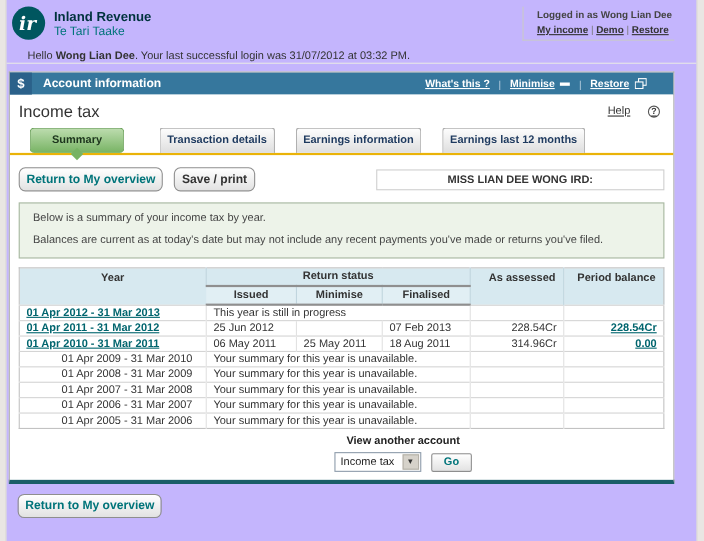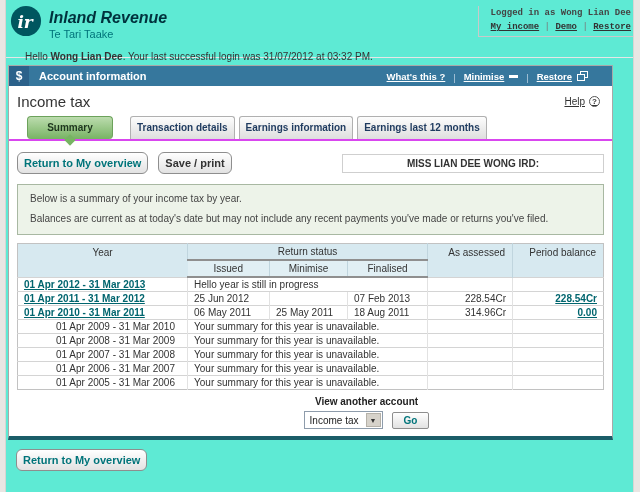--- a/index.html
+++ b/index.html
@@ -6,30 +6,30 @@
   html,body { margin:0; padding:0; }
   body {
     width:640px; height:492px; position:relative;
     background:#ffffff;
     font-family:"Liberation Sans", sans-serif;
     color:#333; overflow:hidden;
   }
   .edge { position:absolute; top:0; bottom:0; background:#e9e6e3; }
   .edge-left { left:0; width:6px; border-right:1px solid #d8d5d2; }
   .edge-right { right:0; width:7px; border-left:1px solid #d8d5d2; }
-  .page { position:absolute; left:6px; right:7px; top:0; bottom:0; background:#5eead4; }
+  .page { position:absolute; left:6px; right:7px; top:0; bottom:0; background:#c4b5fd; }
 
   
   .header { position:relative; height:58px; padding-top:5px; border-bottom:1px solid #e6e6e6; }
   .logo-block { display:flex; margin-left:4px; }
   .brand { margin-left:7px; margin-top:3px; line-height:1.25; }
-  .brand-en { font-size:16px; font-weight:bold; color:#00323d;font-style:italic; }
+  .brand-en { font-size:12px; font-weight:bold; color:#00323d; }
   .brand-mi { font-size:11px; color:#00747a; }
-  .login-box { position:absolute; top:6px; right:0; border-left:1px solid #c9c9c9;
-               border-bottom:1px solid #c9c9c9; padding:2px 2px 4px 12px;font-family:Liberation Mono, monospace; }
+  .login-box { position:absolute; top:6px; right:20px; border-left:1px solid #c9c9c9;
+               border-bottom:1px solid #c9c9c9; padding:2px 2px 4px 12px; }
   .logged-in { font-size:9px; font-weight:bold; color:#444; }
   .login-links { font-size:9px; margin-top:4px; }
   .login-links a { color:#333; font-weight:bold; text-decoration:underline; cursor:pointer; }
   .sep::before { content:" | "; color:#777; font-weight:normal; }
   .greeting { font-size:10px; color:#333; margin:9px 0 0 7px;padding-left:12px; }
 
   
   .panel { margin:7px 20px 0 2px; border:1px solid #a8a8a8; border-bottom:4px solid #1a5d68; background:#fff; }
   .titlebar { height:20px; background:#36779d; display:flex; align-items:center; }
   .dollar { width:20px; height:20px; background:#2b618a; color:#fff; font-weight:bold; font-size:12px;
@@ -37,26 +37,26 @@
   .titlebar-title { color:#fff; font-size:11px; font-weight:bold; margin-left:10px; }
   .titlebar-links { margin-left:auto; display:flex; align-items:center; padding-right:24px; }
   .bar-link { color:#fff; font-size:9.5px; font-weight:bold; text-decoration:underline; cursor:pointer; }
   .bar-sep::before { content:"|"; color:#bcd3e2; margin:0 8px; font-size:9px; }
   .mini-dash { display:inline-block; width:9px; height:3px; background:#fff; margin-left:5px; }
   .restore-icon { margin-left:5px; display:block; }
 
   .panel-body { background:#fff; padding-bottom:7px; }
   .section-row { display:flex; align-items:center; padding:7px 12px 2px 8px; }
   .section-title { font-size:15px; color:#333; }
-  .help { margin-left:auto; font-size:10px; color:#333; display:flex; align-items:center; gap:4px; cursor:pointer;text-decoration:underline; }
+  .help { margin-left:auto; font-size:10px; color:#333; display:flex; align-items:center; gap:16px; cursor:pointer;text-decoration:underline; }
   .qmark { display:inline-flex; width:11px; height:11px; border:1px solid #555; border-radius:50%;
            align-items:center; justify-content:center; font-size:8px; font-weight:bold; color:#333; }
 
   
-  .tabs { display:flex; gap:4px; padding-left:18px; border-bottom:2px solid #d946ef; margin-top:4px; align-items:flex-end; }
+  .tabs { display:flex; gap:19px; padding-left:18px; border-bottom:2px solid #eab308; margin-top:4px; align-items:flex-end; }
   .tab { position:relative; font-size:10px; font-weight:bold; color:#1e3a5f;
          background:linear-gradient(#fdfdfd,#dedede); border:1px solid #b0b0b0; border-bottom:none;
          border-radius:3px 3px 0 0; padding:5px 6px 6px; text-align:center; min-width:92px; cursor:pointer; }
   .tab.active { background:linear-gradient(#bcdcae,#77b363); border-color:#6ca25b; color:#1d351d;
                 border-radius:4px; min-width:86px; margin-right:13px; }
   .pointer { position:absolute; left:50%; bottom:-5px; width:8px; height:8px; background:#77b363;
              transform:translateX(-50%) rotate(45deg); z-index:2; }
 
   
   .actions { display:flex; align-items:center; padding:11px 8px 2px 8px; }
@@ -70,21 +70,21 @@
 
   
   .info-box { margin:8px 8px 0; background:#edf3e9; border:1px solid #a8b8a2;
               padding:8px 12px 10px; font-size:10px; color:#444; }
   .info-box p { margin:0 0 9px; }
   .info-box p:last-child { margin-bottom:0; }
 
   
   .summary-table { width:calc(100% - 16px); margin:8px 8px 0; border-collapse:collapse;
                    font-size:10px; color:#333; border:1px solid #c2c2c2; table-layout:fixed; }
-  .summary-table th { background:#d7e9f0; font-weight:normal; padding:2px 5px; border-left:1px solid #c0d5de;margin-top:44px; }
+  .summary-table th { background:#d7e9f0; font-weight:bold; padding:2px 5px; border-left:1px solid #c0d5de;margin-top:44px; }
   .summary-table th:first-child, .summary-table td:first-child { border-left:none; }
   th.rs-group { border-bottom:2px solid #8f8f8f; text-align:center; }
   .sub-head th { background:#e1eff4; border-bottom:2px solid #8f8f8f; text-align:center; }
   th.h-top { vertical-align:top; padding-top:3px; }
   th.h-year { text-align:center; }
   th.h-right { text-align:right; padding-right:7px; }
   .summary-table tbody td { border-top:1px solid #d4d4d4; border-left:1px solid #e2e2e2;
                             padding:1px 6px; height:14px; }
   td.year { padding-left:12px; }
   td.assessed { text-align:right; padding-right:6px; }
@@ -207,21 +207,21 @@
           </tr>
           <tr class="sub-head">
             <th>Issued</th>
             <th>Minimise</th>
             <th>Finalised</th>
           </tr>
         </thead>
         <tbody>
           <tr>
             <td class="year"><a class="tbl-link">01 Apr 2012 - 31 Mar 2013</a></td>
-            <td colspan="3">Hello year is still in progress</td>
+            <td colspan="3">This year is still in progress</td>
             <td class="assessed"></td>
             <td class="balance"></td>
           </tr>
           <tr>
             <td class="year"><a class="tbl-link">01 Apr 2011 - 31 Mar 2012</a></td>
             <td>25 Jun 2012</td>
             <td></td>
             <td>07 Feb 2013</td>
             <td class="assessed">228.54Cr</td>
             <td class="balance"><a class="tbl-link">228.54Cr</a></td>

